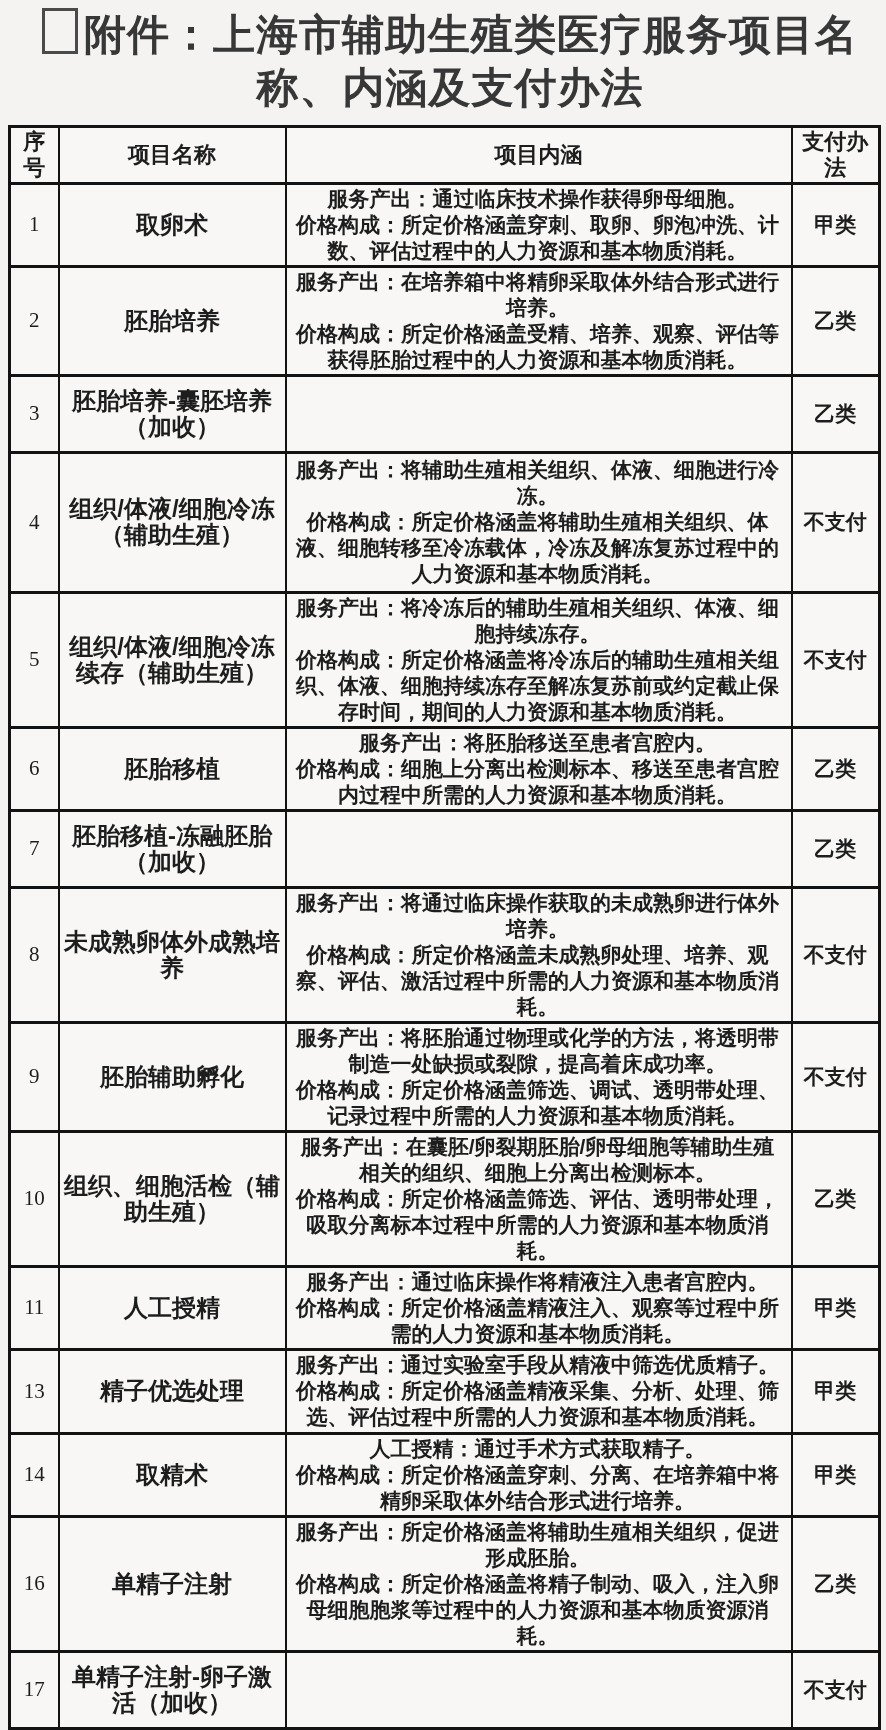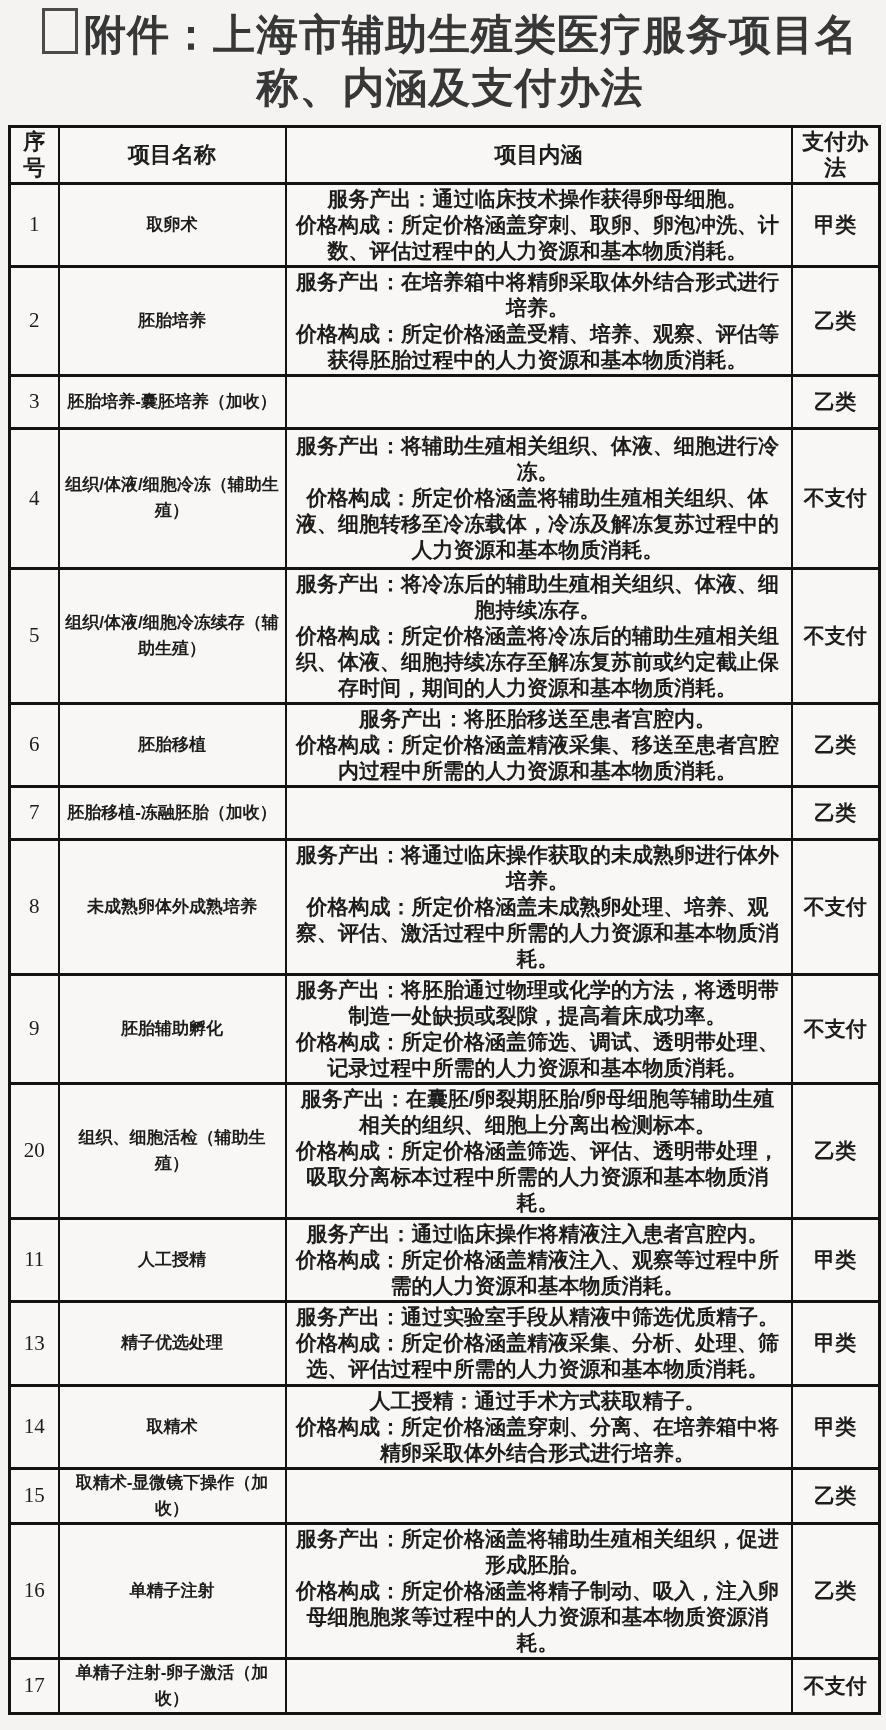--- a/index.html
+++ b/index.html
@@ -65,25 +65,25 @@
   }
   tr.header-row { height: 55px; }
   td.no-cell {
     font-family: "Liberation Serif", serif;
     font-size: 21px;
     text-align: center;
     padding: 1px 2px;
     color: #1d1d1d;
   }
   td.name-cell {
-    font-size: 17px;
+    font-size: 24px;
     font-weight: 600;
     line-height: 26px;
     text-align: center;
-    padding: 0 3px;
+    padding: 11px 3px;
     color: #1d1d1d;
   }
   td.content-cell {
     font-size: 21px;
     font-weight: 600;
     line-height: 26px;
     text-align: center;
     padding: 1px 8px 1px 6px;
     vertical-align: middle;
     color: #1d1d1d;
@@ -162,21 +162,21 @@
           <p>服务产出：将冷冻后的辅助生殖相关组织、体液、细胞持续冻存。</p>
           <p>价格构成：所定价格涵盖将冷冻后的辅助生殖相关组织、体液、细胞持续冻存至解冻复苏前或约定截止保存时间，期间的人力资源和基本物质消耗。</p>
         </td>
     <td class="pay-cell">不支付</td>
   </tr>
       <tr style="height: 77px;">
     <td class="no-cell">6</td>
     <td class="name-cell">胚胎移植</td>
     <td class="content-cell">
           <p>服务产出：将胚胎移送至患者宫腔内。</p>
-          <p>价格构成：所定价格涵盖精液采集、移送至患者宫腔内过程中所需的人力资源和基本物质消耗。</p>
+          <p>价格构成：细胞上分离出检测标本、移送至患者宫腔内过程中所需的人力资源和基本物质消耗。</p>
         </td>
     <td class="pay-cell">乙类</td>
   </tr>
       <tr style="height: 53px;">
     <td class="no-cell">7</td>
     <td class="name-cell">胚胎移植-冻融胚胎（加收）</td>
     <td class="content-cell"></td>
     <td class="pay-cell">乙类</td>
   </tr>
       <tr style="height: 134px;">
@@ -191,21 +191,21 @@
       <tr style="height: 108px;">
     <td class="no-cell">9</td>
     <td class="name-cell">胚胎辅助孵化</td>
     <td class="content-cell">
           <p>服务产出：将胚胎通过物理或化学的方法，将透明带制造一处缺损或裂隙，提高着床成功率。</p>
           <p>价格构成：所定价格涵盖筛选、调试、透明带处理、记录过程中所需的人力资源和基本物质消耗。</p>
         </td>
     <td class="pay-cell">不支付</td>
   </tr>
       <tr style="height: 127px;">
-    <td class="no-cell">20</td>
+    <td class="no-cell">10</td>
     <td class="name-cell">组织、细胞活检（辅助生殖）</td>
     <td class="content-cell">
           <p>服务产出：在囊胚/卵裂期胚胎/卵母细胞等辅助生殖相关的组织、细胞上分离出检测标本。</p>
           <p>价格构成：所定价格涵盖筛选、评估、透明带处理，吸取分离标本过程中所需的人力资源和基本物质消耗。</p>
         </td>
     <td class="pay-cell">乙类</td>
   </tr>
       <tr style="height: 82px;">
     <td class="no-cell">11</td>
     <td class="name-cell">人工授精</td>
@@ -225,26 +225,20 @@
     <td class="pay-cell">甲类</td>
   </tr>
       <tr style="height: 82px;">
     <td class="no-cell">14</td>
     <td class="name-cell">取精术</td>
     <td class="content-cell">
           <p>人工授精：通过手术方式获取精子。</p>
           <p>价格构成：所定价格涵盖穿刺、分离、在培养箱中将精卵采取体外结合形式进行培养。</p>
         </td>
     <td class="pay-cell">甲类</td>
-  </tr>
-      <tr style="height: 55px;">
-    <td class="no-cell">15</td>
-    <td class="name-cell">取精术-显微镜下操作（加收）</td>
-    <td class="content-cell"></td>
-    <td class="pay-cell">乙类</td>
   </tr>
       <tr style="height: 131px;">
     <td class="no-cell">16</td>
     <td class="name-cell">单精子注射</td>
     <td class="content-cell">
           <p>服务产出：所定价格涵盖将辅助生殖相关组织，促进形成胚胎。</p>
           <p>价格构成：所定价格涵盖将精子制动、吸入，注入卵母细胞胞浆等过程中的人力资源和基本物质资源消耗。</p>
         </td>
     <td class="pay-cell">乙类</td>
   </tr>

